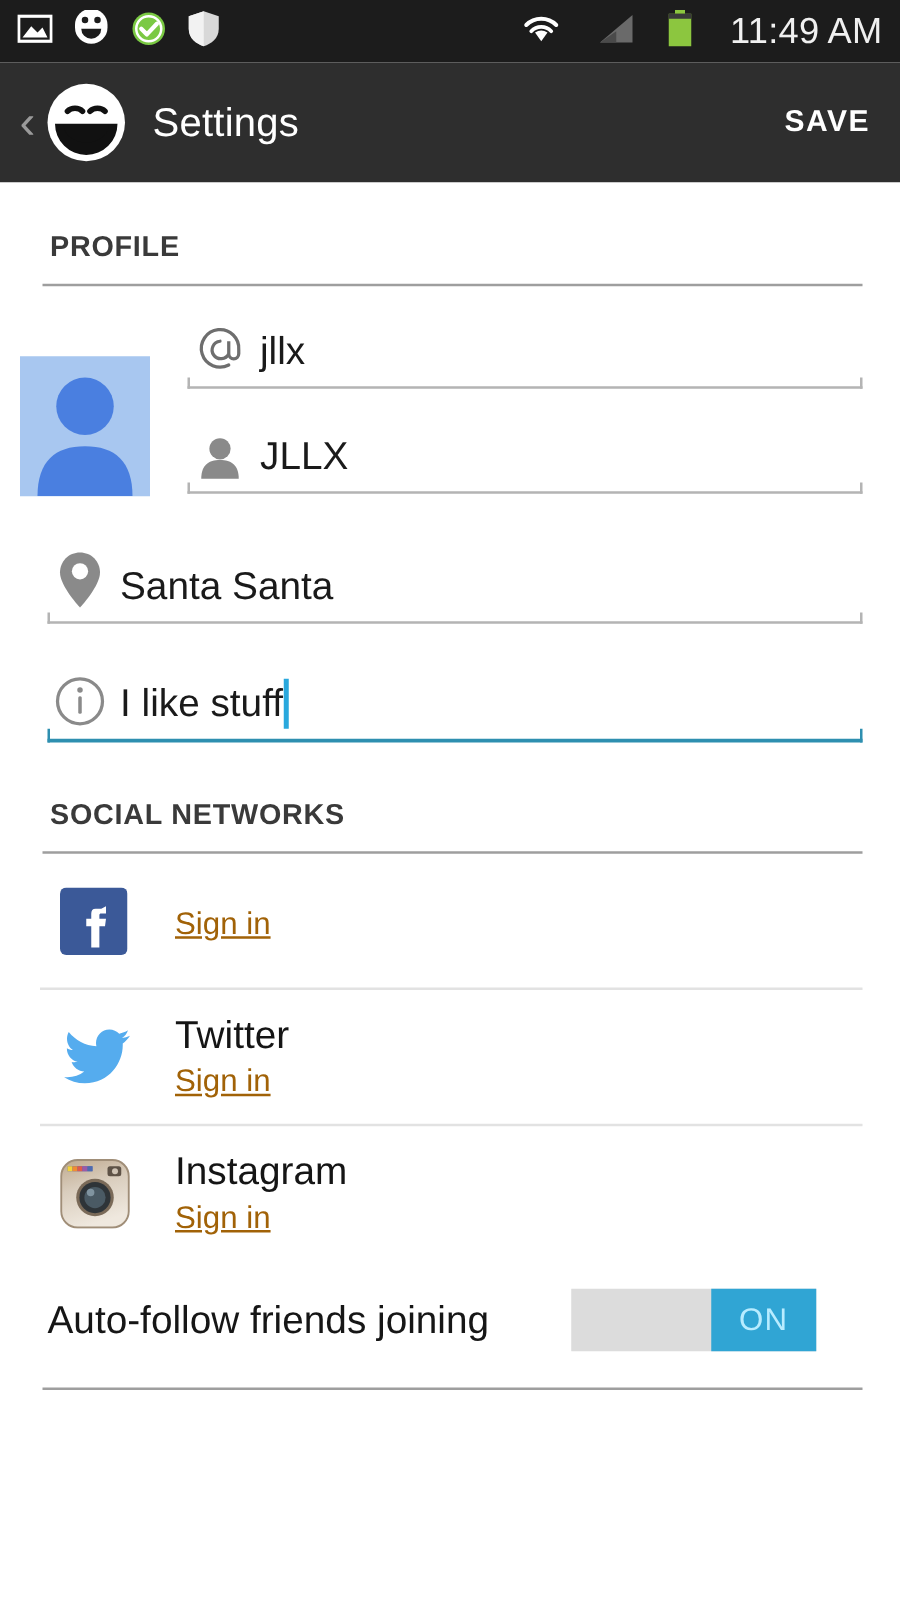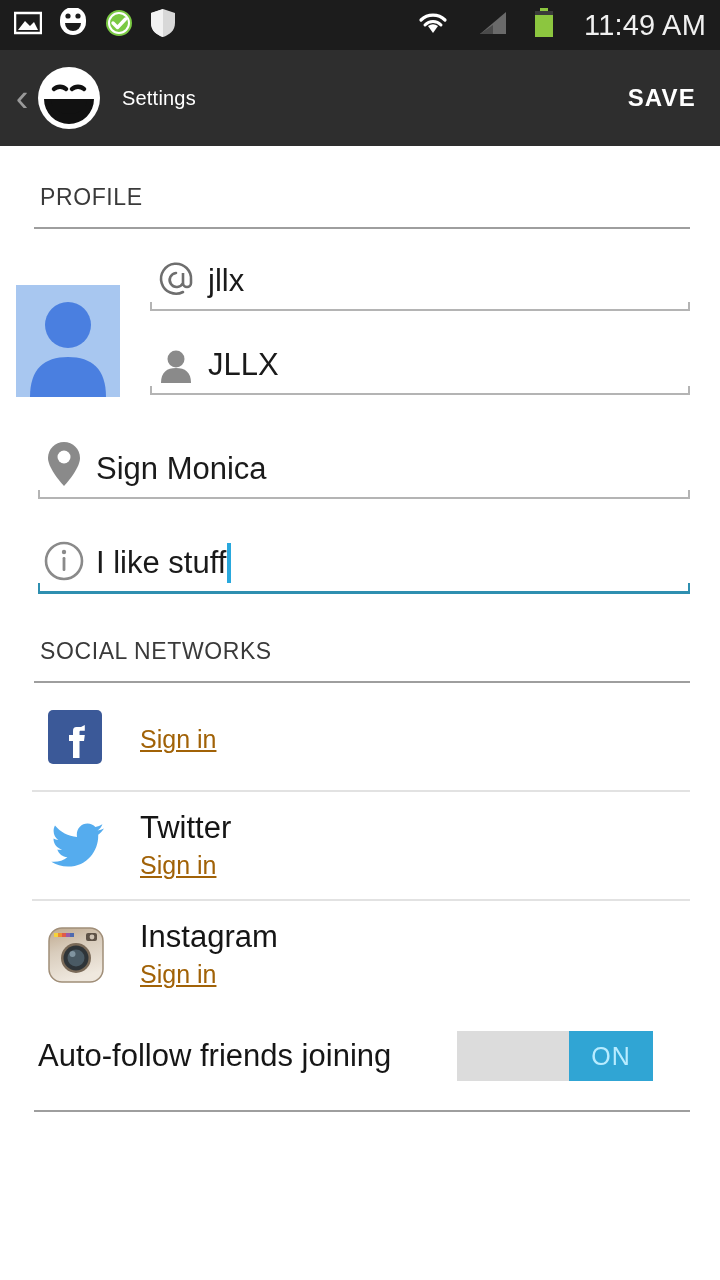--- a/index.html
+++ b/index.html
@@ -32,36 +32,36 @@
     color:#9a9a9a; font-size:38px; line-height:1;
     width:28px; text-align:center; font-weight:300;
   }
   .app-logo{
     width:62px; height:62px; border-radius:50%;
     background:#ffffff; margin-left:2px;
     display:flex; align-items:center; justify-content:center;
     flex:none;
   }
   .app-title{
-    color:#ffffff; font-size:20px; margin-left:22px;
+    color:#ffffff; font-size:32px; margin-left:22px;
     font-weight:400; letter-spacing:0.2px;
   }
   .save-btn{
     margin-left:auto; color:#ffffff; font-size:24px;
     font-weight:bold; letter-spacing:1.2px;
   }
 
   
   .content{ background:#fff; height:1134px; }
 
   .section-header{
     padding:38px 0 10px 40px;
   }
   .section-header .label{
-    font-size:23px; font-weight:normal; color:#3a3a3a;
+    font-size:23px; font-weight:bold; color:#3a3a3a;
     letter-spacing:0.6px;
   }
   .section-rule{
     height:2px; background:#9e9e9e;
     margin:6px 30px 0 34px;
   }
 
   
   .profile-block{
     display:flex; padding:30px 30px 0 16px;
@@ -256,21 +256,21 @@
   </div>
 
   <div class="wide-field" style="margin-top:42px;">
     <div class="field-row">
       <span class="field-icon">
         <svg width="40" height="50" viewBox="0 0 40 50">
           <path d="M20 3 C11 3 4 10 4 19 C4 30 20 47 20 47 C20 47 36 30 36 19 C36 10 29 3 20 3 Z" fill="#8a8a8a"></path>
           <circle cx="20" cy="18" r="6.5" fill="#ffffff"></circle>
         </svg>
       </span>
-      <span class="field-text">Sign Monica</span>
+      <span class="field-text">Santa Santa</span>
     </div>
     <div class="field-underline"></div>
   </div>
 
   <div class="wide-field" style="margin-top:40px;">
     <div class="field-row">
       <span class="field-icon">
         <svg width="44" height="44" viewBox="0 0 44 44">
           <circle cx="22" cy="22" r="18" fill="none" stroke="#8a8a8a" stroke-width="2.6"></circle>
           <circle cx="22" cy="13" r="2.2" fill="#8a8a8a"></circle>

